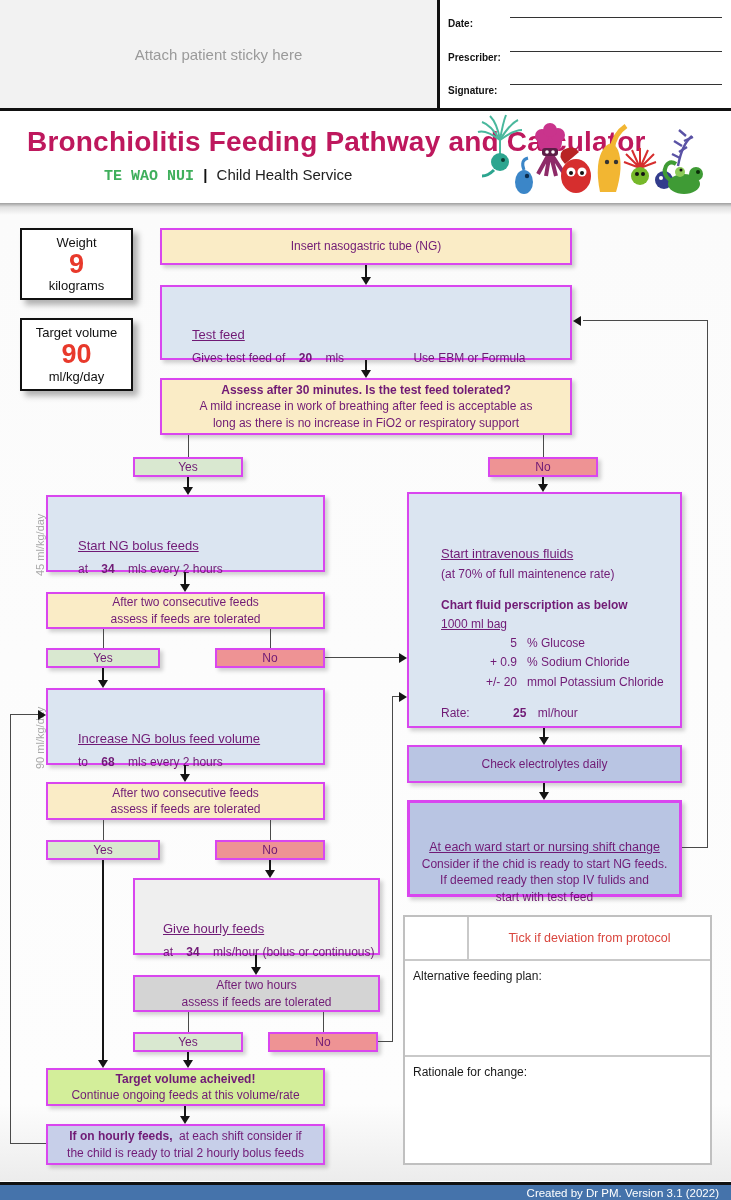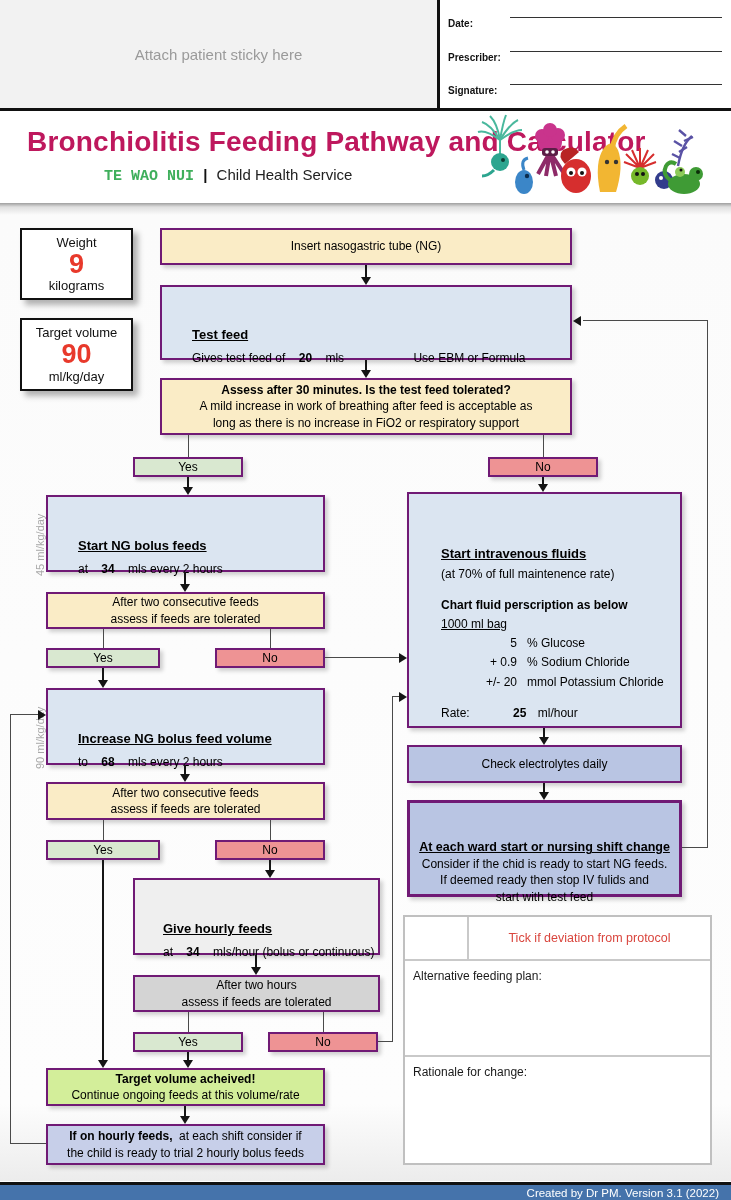--- a/index.html
+++ b/index.html
@@ -16,35 +16,35 @@
   .title-blue{position:absolute;left:27px;top:126px;font-size:28px;color:#be185d;font-weight:600;letter-spacing:.2px;}
   .subtitle{position:absolute;left:104px;top:166px;font-size:15px;color:#222;}
   .subtitle .brand{color:#3faf5c;font-weight:bold;font-family:Liberation Mono, monospace;}
   .subtitle .sep{color:#111;margin:0 5px;font-weight:bold;}
   .hdr-divider{position:absolute;left:0;top:203px;width:731px;height:12px;
                background:linear-gradient(180deg,#9f9f9f 0,#dfdfdf 4px,#fbfbfb 100%);}
   .main-bg{position:absolute;left:0;top:215px;width:731px;height:966px;
            background:linear-gradient(180deg,#fbfbfb 0,#fdfdfd 92%,#ececec 100%);}
 
   
-  .box{position:absolute;box-sizing:border-box;border:2px solid #701a75;
+  .box{position:absolute;box-sizing:border-box;border:2px solid #d946ef;
        display:flex;flex-direction:column;align-items:center;justify-content:center;
-       text-align:center;font-size:12px;line-height:1.35;color:#000000;
+       text-align:center;font-size:12px;line-height:1.35;color:#701a75;
        box-shadow:3px 3px 4px rgba(0,0,0,.18);}
   .leftbox{align-items:flex-start;text-align:left;}
   .cream{background:#faecc6;}
   .blue{background:#dbe5f1;}
   .greenyn{background:#d9e8d0;}
   .redyn{background:#ee9394;}
   .lav{background:#b9c5e3;}
   .lav2{background:#c7cfe9;}
   .gray1{background:#efefef;}
   .gray2{background:#d4d4d4;}
   .lime{background:#d3ee9a;}
-  .bt{font-weight:bold;text-decoration:underline;font-size:13px;margin-top:47px;}
+  .bt{font-weight:normal;text-decoration:underline;font-size:13px;margin-top:47px;}
   .b{font-weight:bold;}
   .val{font-weight:bold;margin:0 10px;}
   .mr{margin-right:14px;}
 
   
   .calcbox{position:absolute;box-sizing:border-box;border:2px solid #111;background:#fff;
            display:flex;flex-direction:column;align-items:center;justify-content:center;
            box-shadow:5px 5px 6px rgba(0,0,0,.30);}
   .calcbox .lab{font-size:13px;color:#111;}
   .calcbox .num{font-size:27px;font-weight:bold;color:#e8392b;line-height:1.05;}

